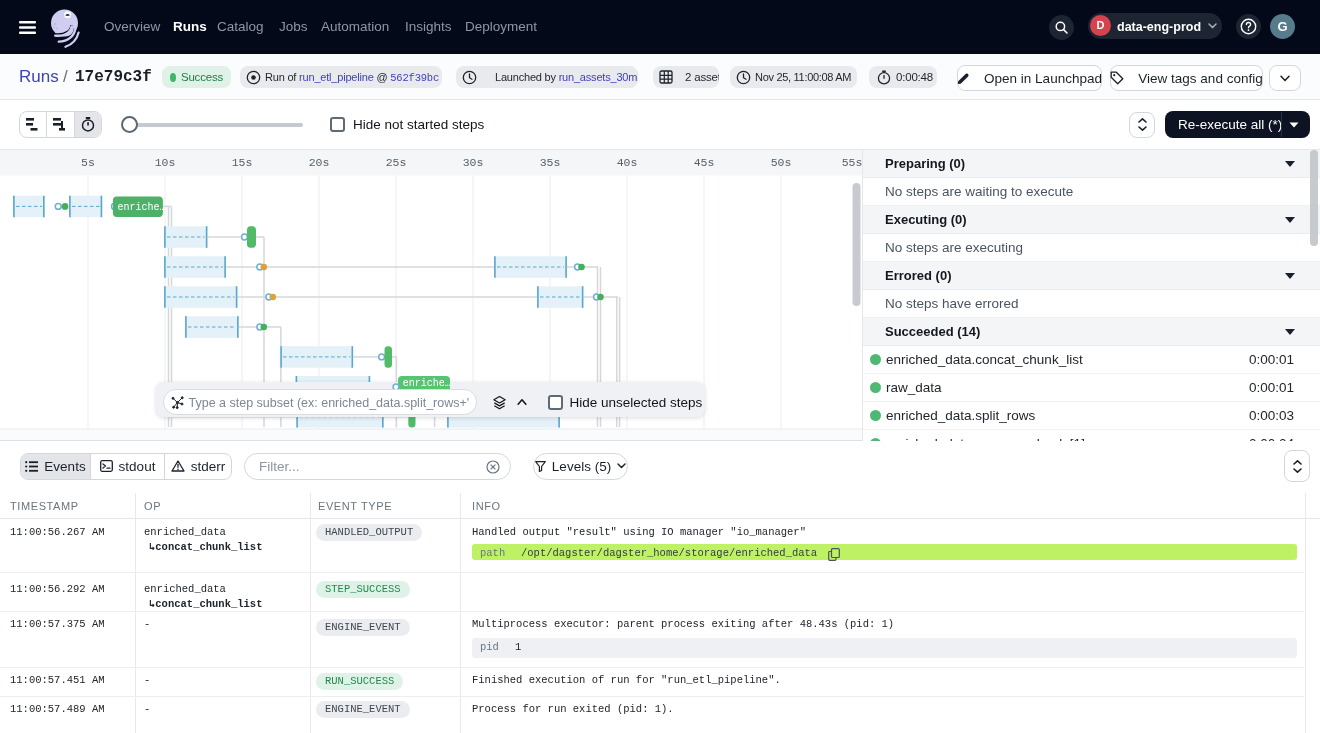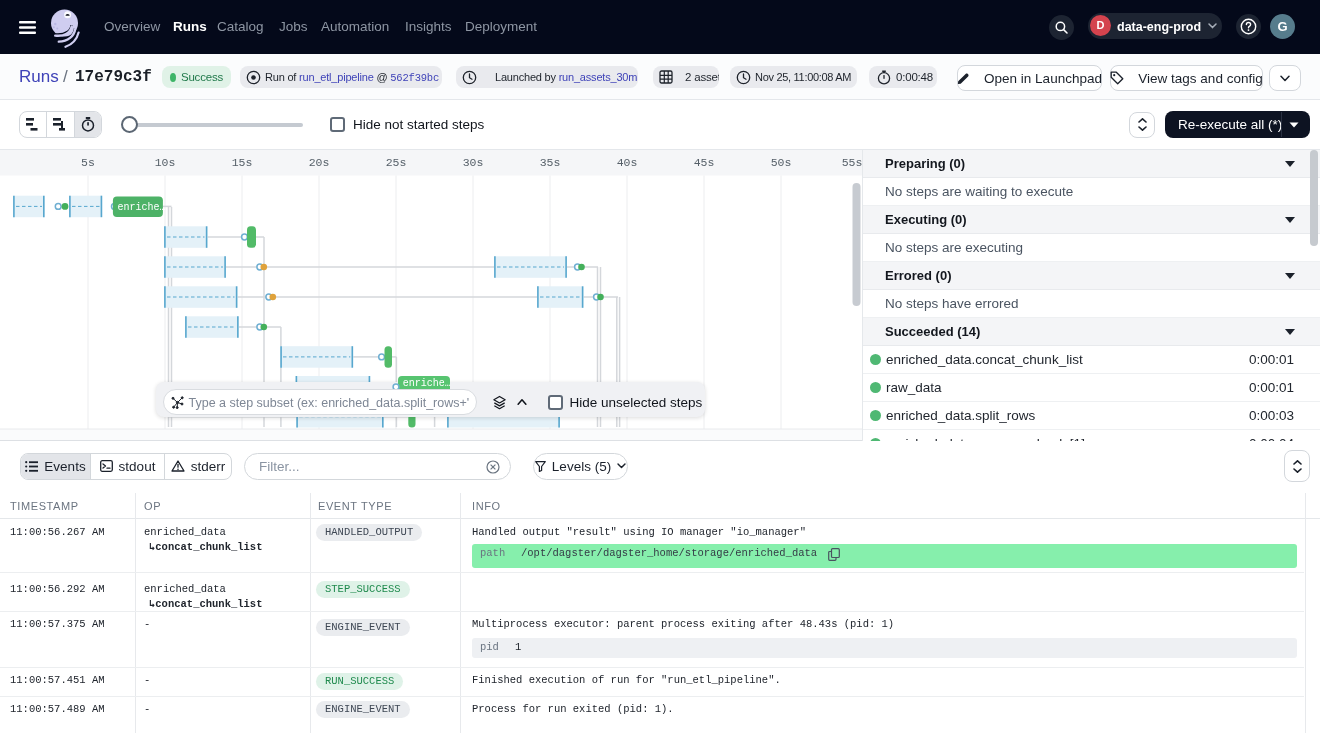--- a/index.html
+++ b/index.html
@@ -486,21 +486,21 @@
     <div class="abs" style="left:0;top:224.5px;width:1304px;height:1px;background:#ECEEF0"></div>
     <div class="abs" style="left:0;top:254px;width:1304px;height:1px;background:#ECEEF0"></div>
 
     <div class="mono" style="position:absolute;left:0;top:0;width:1320px;height:291px;font-size:10.5px;color:#20252D">
 
       <span class="abs" style="left:10px;top:84px">11:00:56.267 AM</span>
       <span class="abs" style="left:144px;top:84px">enriched_data</span>
       <span class="abs" style="left:149px;top:97.5px;font-weight:bold">↳concat_chunk_list</span>
       <span class="abs" style="left:316px;top:81.5px;height:17.5px;line-height:17.5px;padding:0 9px;border-radius:9px;background:#EAECEF;color:#3E4754">HANDLED_OUTPUT</span>
       <span class="abs" style="left:472px;top:84px">Handled output "result" using IO manager "io_manager"</span>
-      <div class="abs" style="left:472px;top:101.5px;width:825px;height:24px;background:#86efac;border-radius:3px">
+      <div class="abs" style="left:472px;top:101.5px;width:825px;height:16px;background:#bef264;border-radius:3px">
         <span class="abs" style="left:8px;top:3.5px;color:#6A7480">path</span>
         <span class="abs" style="left:49px;top:3.5px;color:#343B46">/opt/dagster/dagster_home/storage/enriched_data</span>
         <svg class="abs" style="left:356px;top:4px" width="12" height="13" viewBox="0 0 12 13">
           <rect x="3.5" y="0.7" width="7.8" height="8.8" rx="1" stroke="#4A5360" stroke-width="1.2" fill="none"></rect>
           <path d="M3.5 3.5 L1.7 3.5 C1.1 3.5 0.7 3.9 0.7 4.5 L0.7 11.3 C0.7 11.9 1.1 12.3 1.7 12.3 L7 12.3 C7.6 12.3 8 11.9 8 11.3 L8 9.5" stroke="#4A5360" stroke-width="1.2" fill="none"></path>
         </svg>
       </div>
 
       <span class="abs" style="left:10px;top:141px">11:00:56.292 AM</span>
       <span class="abs" style="left:144px;top:141px">enriched_data</span>

